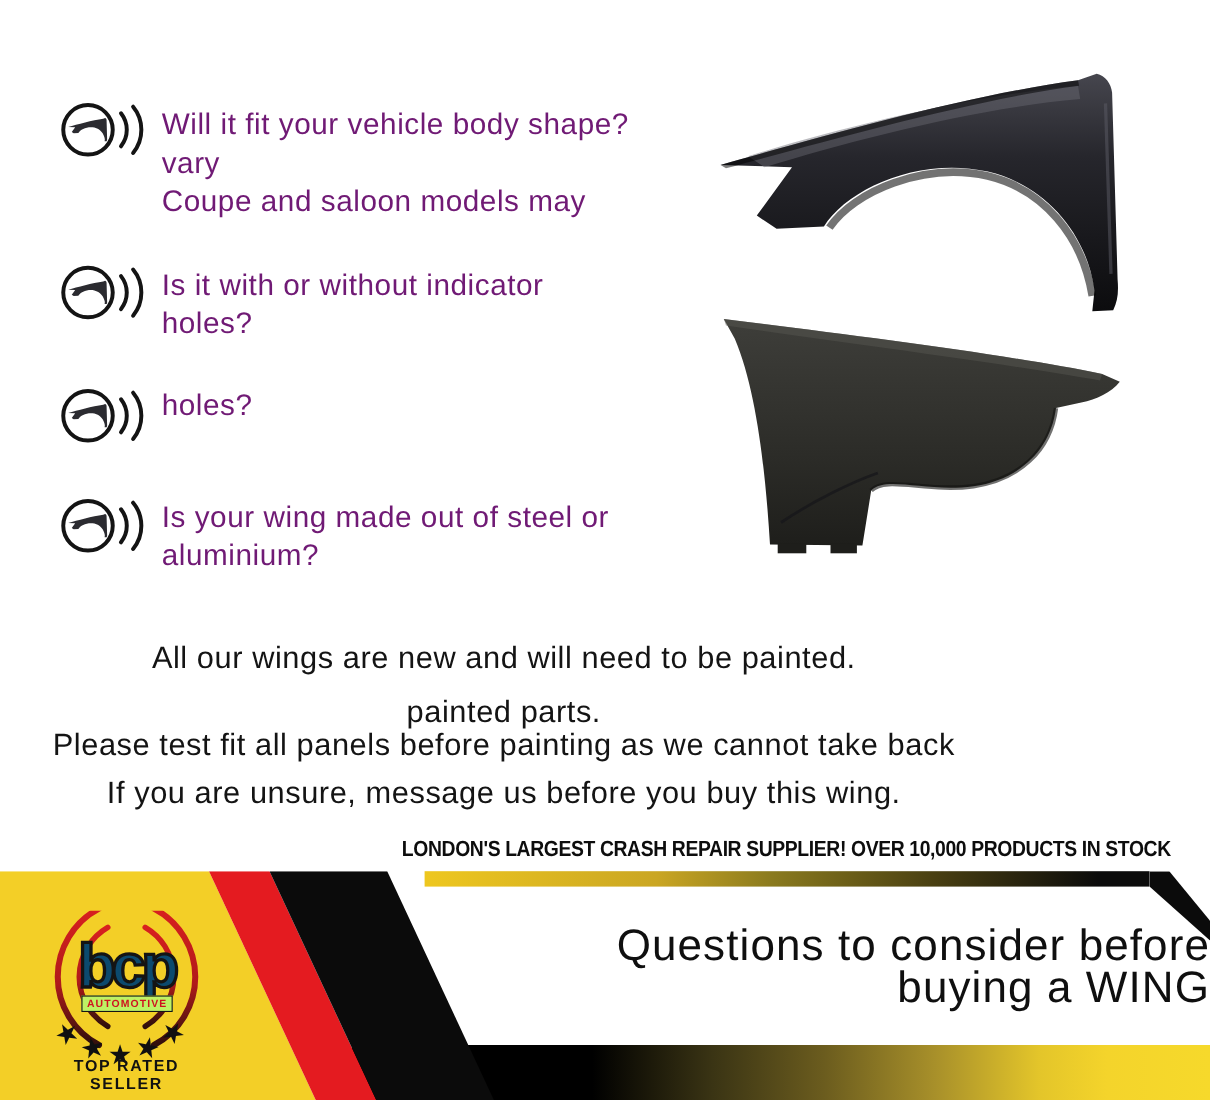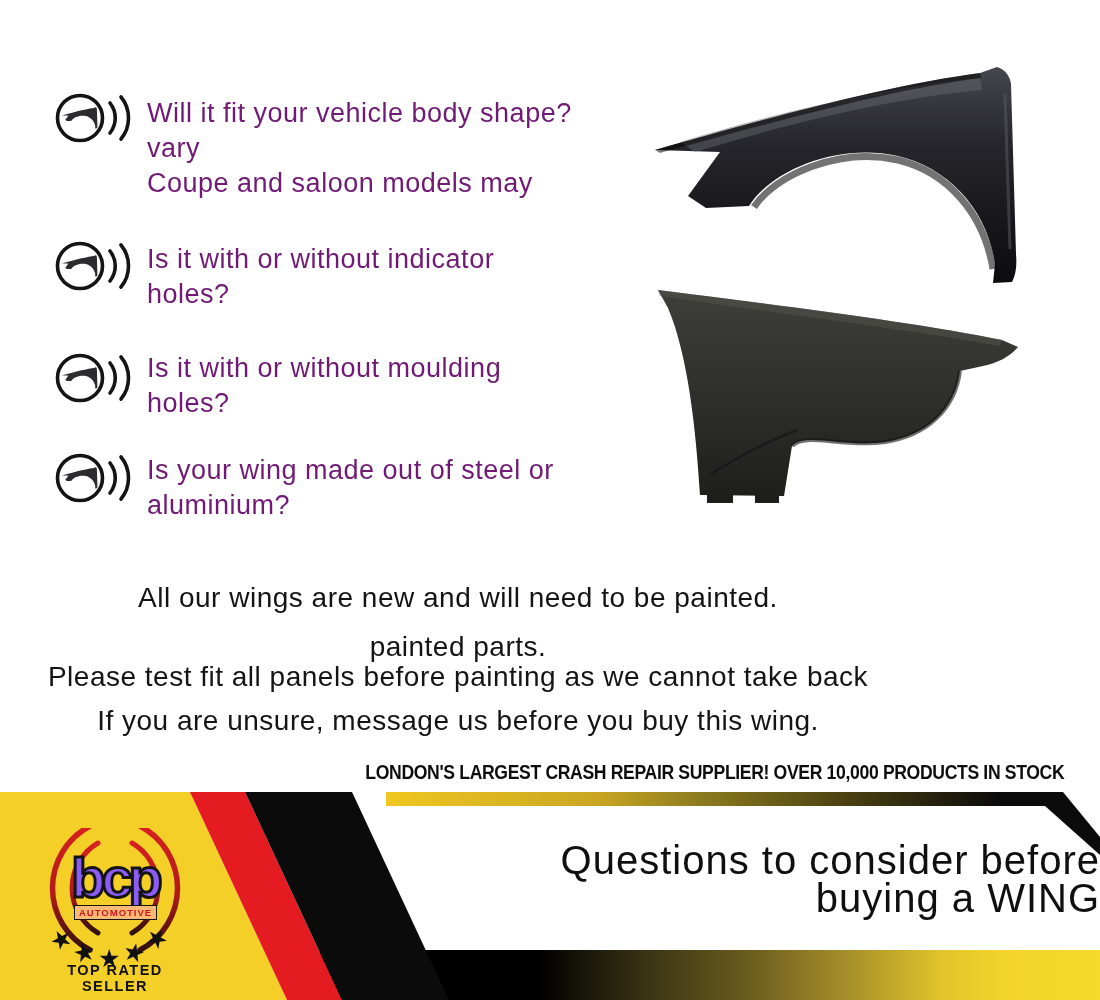--- a/index.html
+++ b/index.html
@@ -47,25 +47,25 @@
   .stripe-black{background:#0b0b0b;clip-path:polygon(245px 2px,352px 2px,449px 210px,342px 210px);}
   
   .footer-title{
     position:absolute;left:380px;top:841px;width:720px;text-align:right;
     font-size:40px;line-height:38px;letter-spacing:1px;color:#0f0f0f;
   }
   
   .logo-arcs{position:absolute;left:28px;top:828px;}
   .logo-name{
     position:absolute;left:40px;top:850px;width:150px;text-align:center;
-    font-size:56px;font-weight:bold;letter-spacing:-4px;color:#8b5cf6;
+    font-size:56px;font-weight:bold;letter-spacing:-4px;color:#0c4a6e;
     -webkit-text-stroke:3px #141414;line-height:56px;
   }
   .logo-subtitle{
-    position:absolute;left:74px;top:905px;background:#fdba74;border:1px solid #141414;
+    position:absolute;left:74px;top:905px;background:#bef264;border:1px solid #141414;
     font-size:9.5px;font-weight:bold;letter-spacing:1px;color:#cf1420;padding:1px 4px;
   }
   .logo-stars{position:absolute;left:0;top:0;}
   .star{position:absolute;font-size:25px;color:#101010;}
   .star:nth-child(1){left:50px;top:925px;transform:rotate(-28deg);}
   .star:nth-child(2){left:73px;top:938px;transform:rotate(-12deg);}
   .star:nth-child(3){left:98px;top:944px;}
   .star:nth-child(4){left:123px;top:938px;transform:rotate(12deg);}
   .star:nth-child(5){left:146px;top:924px;transform:rotate(28deg);}
   .logo-tagline{
@@ -122,21 +122,20 @@
     <div>holes?</div>
   </div>
 
   <svg class="bullet-icon" style="top:346px" width="86" height="62" viewBox="0 0 86 62">
     <circle cx="26" cy="32" r="22.5" fill="#fff" stroke="#141414" stroke-width="3.6"></circle>
     <use href="#wingShape" fill="#2b2b30" transform="translate(7.5,21) scale(0.098)"></use>
     <path d="M 56,17 C 63,26 63,38 56,47" stroke="#141414" stroke-width="3.6" fill="none" stroke-linecap="round"></path>
     <path d="M 67,11 C 77,23 77,41 67,53" stroke="#141414" stroke-width="3.6" fill="none" stroke-linecap="round"></path>
   </svg>
   <div class="bullet-text" style="top:351px">
-    <div>Is it with or without moulding</div>
     <div>holes?</div>
   </div>
 
   <svg class="bullet-icon" style="top:446px" width="86" height="62" viewBox="0 0 86 62">
     <circle cx="26" cy="32" r="22.5" fill="#fff" stroke="#141414" stroke-width="3.6"></circle>
     <use href="#wingShape" fill="#2b2b30" transform="translate(7.5,21) scale(0.098)"></use>
     <path d="M 56,17 C 63,26 63,38 56,47" stroke="#141414" stroke-width="3.6" fill="none" stroke-linecap="round"></path>
     <path d="M 67,11 C 77,23 77,41 67,53" stroke="#141414" stroke-width="3.6" fill="none" stroke-linecap="round"></path>
   </svg>
   <div class="bullet-text" style="top:453px">

